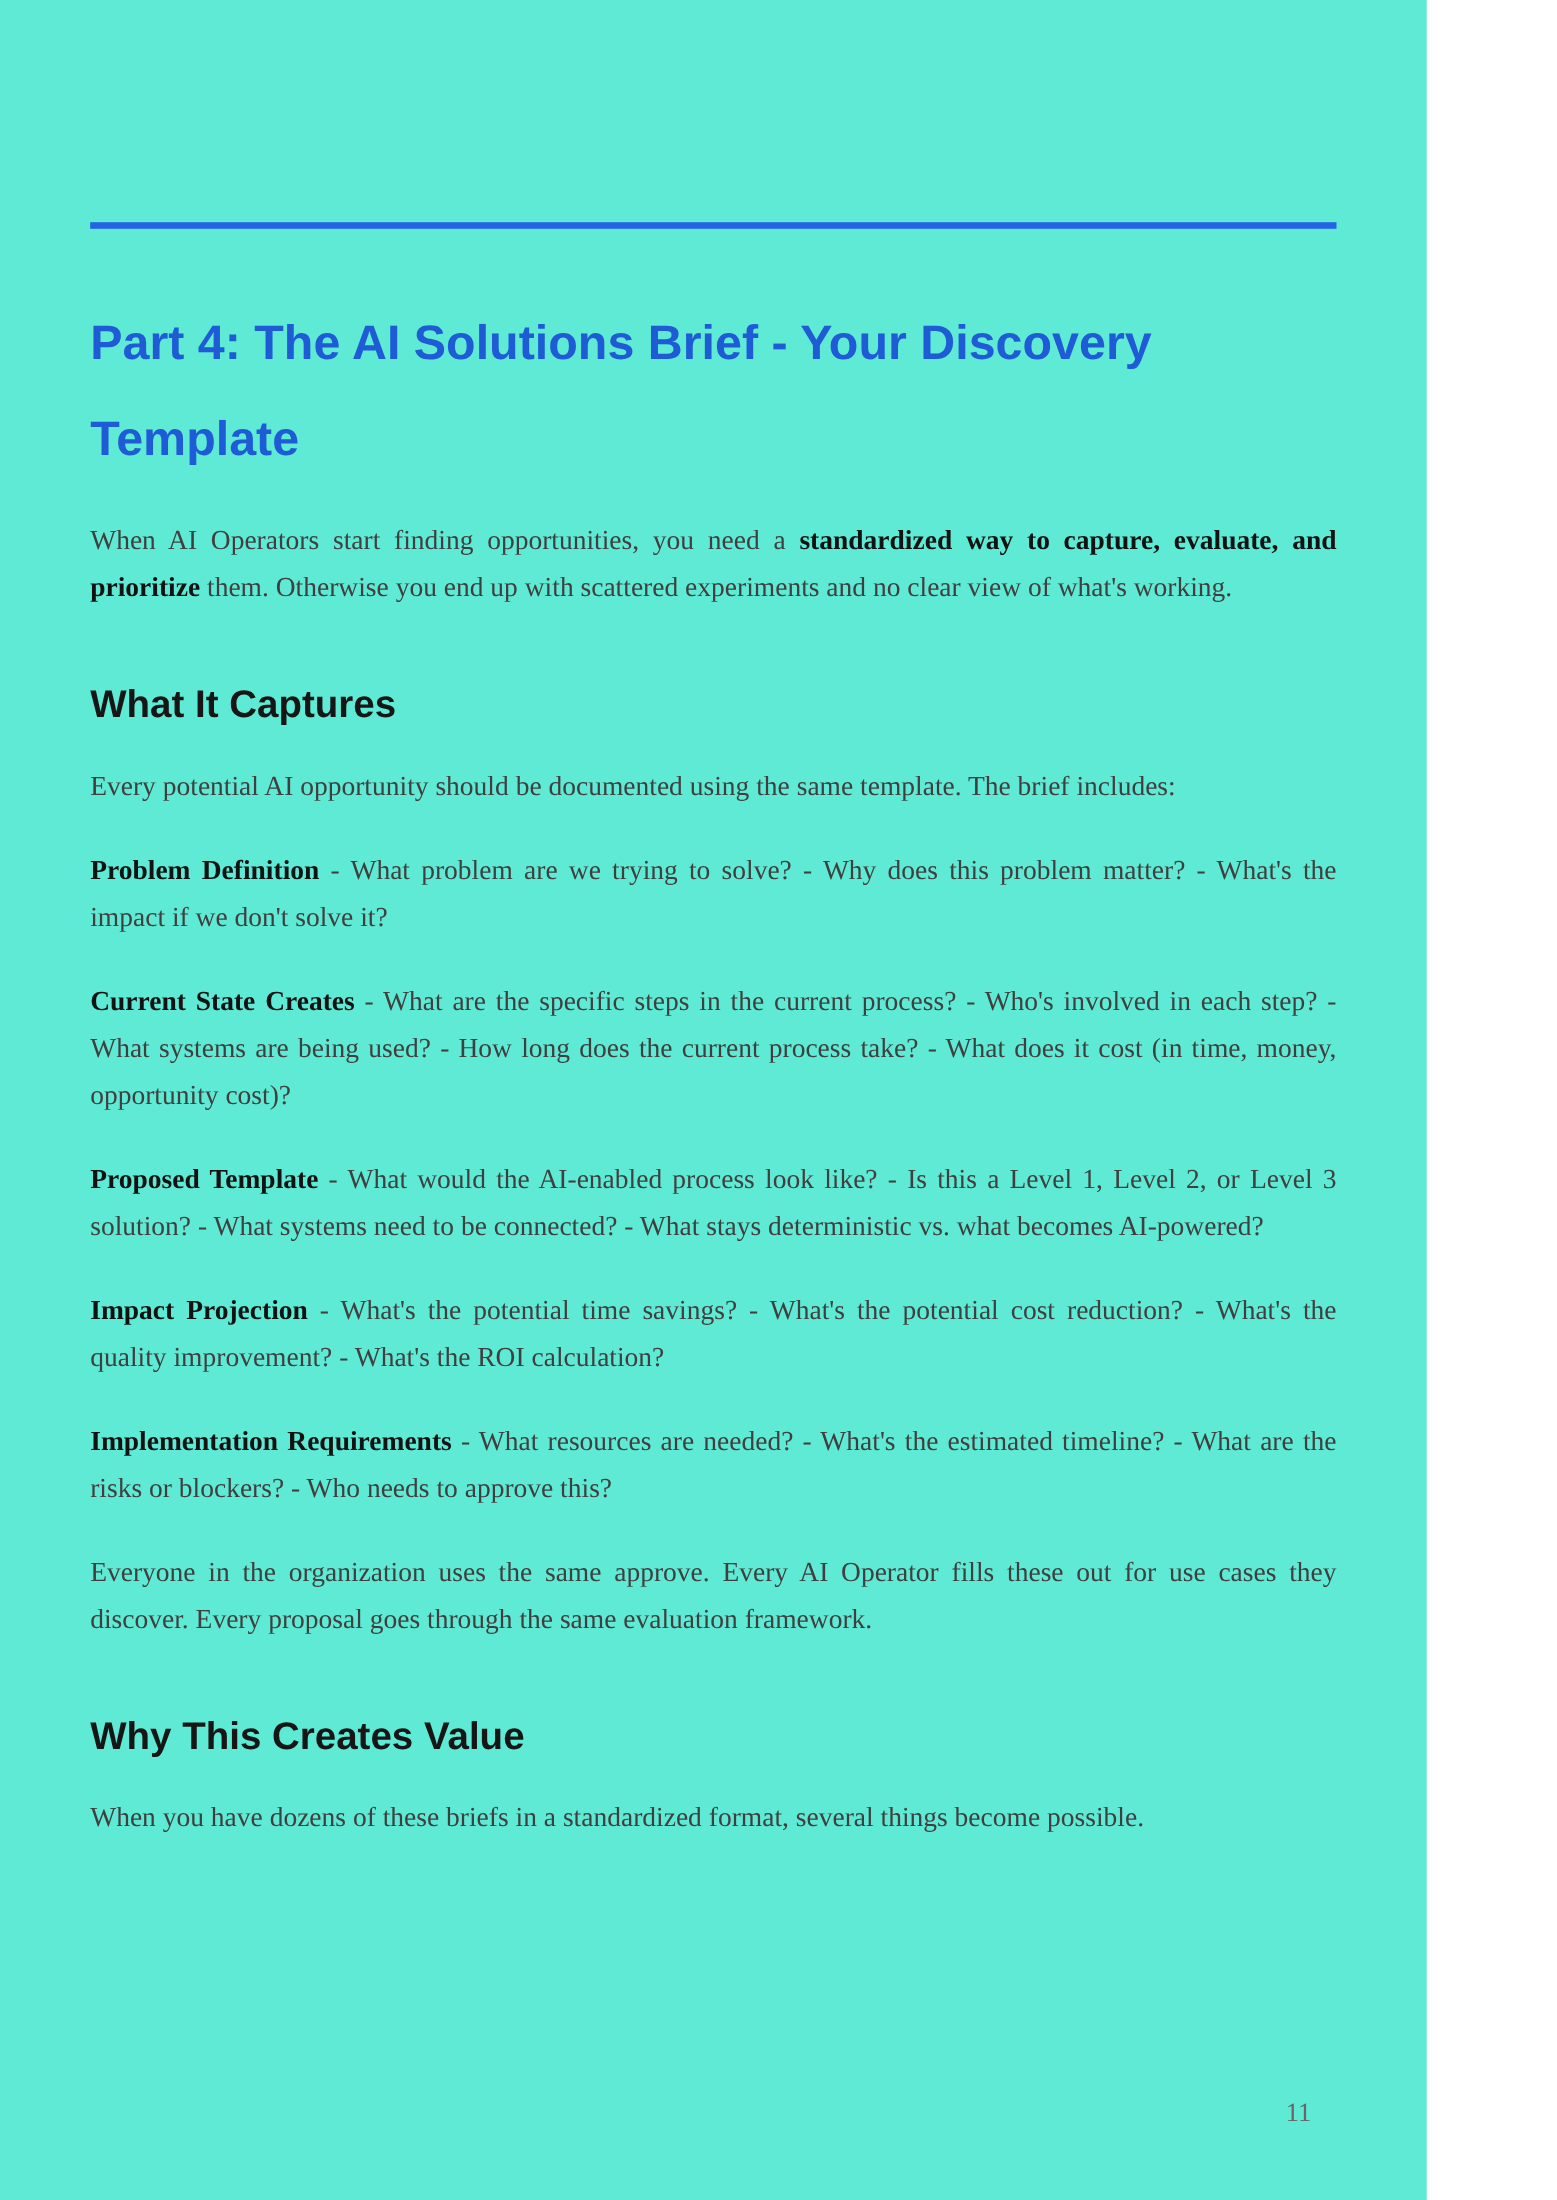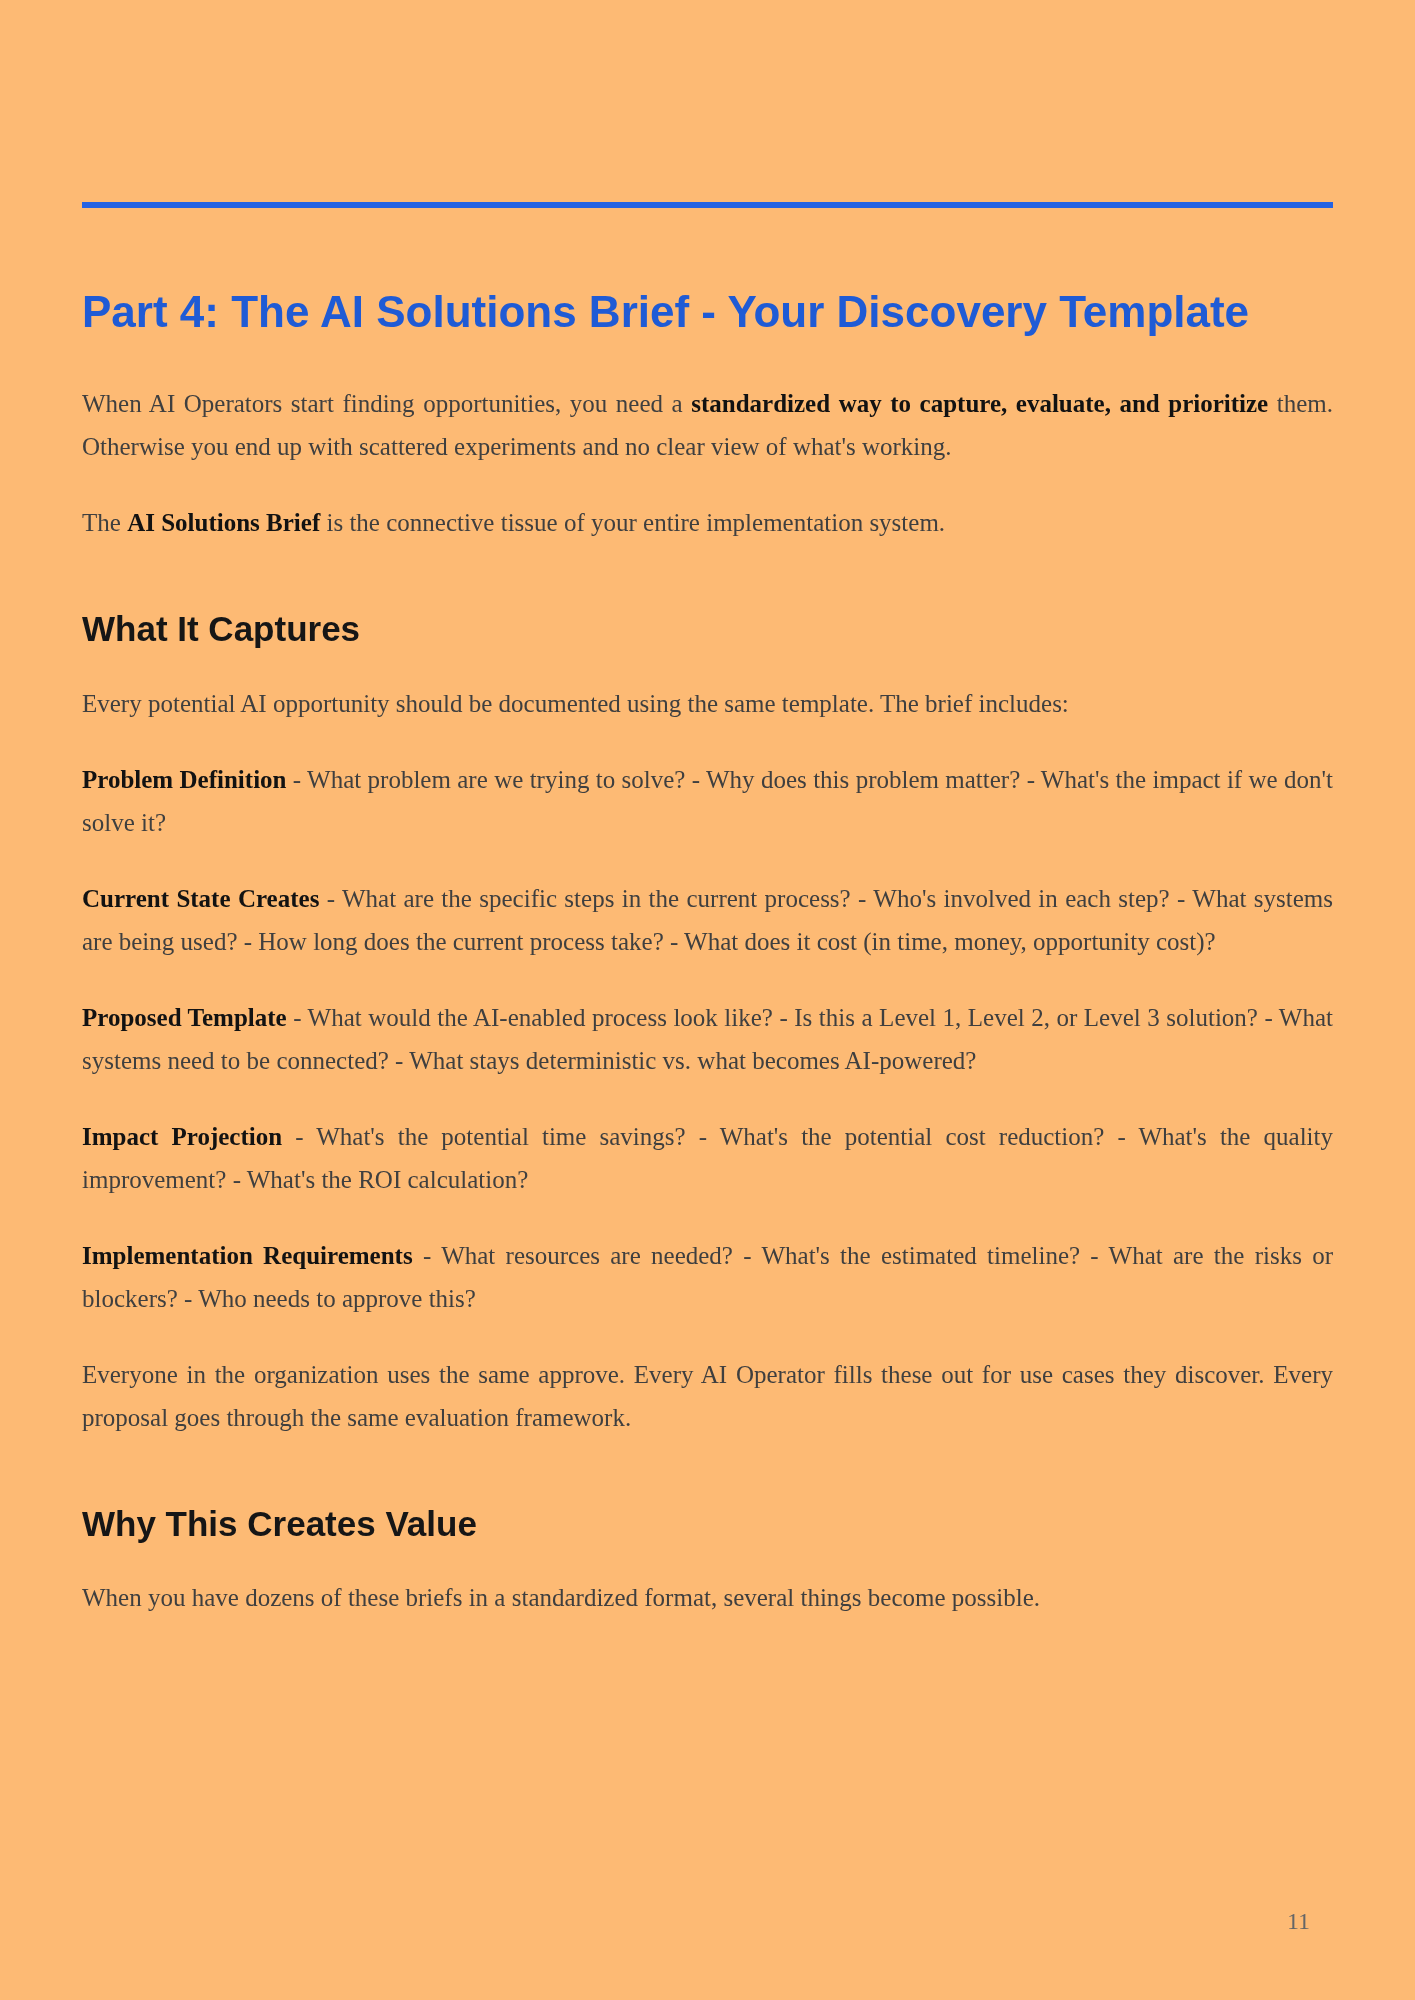--- a/index.html
+++ b/index.html
@@ -2,23 +2,23 @@
 <html><head>
 <meta charset="utf-8">
 <style>
   html, body {
     margin: 0;
     padding: 0;
     background: #ffffff;
   }
   .page {
     position: relative;
-    width: 1415px;
+    width: 1297px;
     height: 2000px;
-    background: #fdba74;
+    background: #5eead4;
     box-sizing: border-box;
     padding: 0 82px;
     overflow: hidden;
     font-family: "Liberation Serif", serif;
   }
   .top-rule {
     margin-top: 202px;
     height: 6px;
     background: #2563e3;
     border: none;
@@ -64,21 +64,20 @@
 <body>
 
 <div class="page">
 
   <hr class="top-rule">
 
   <h1 class="part-title">Part 4: The AI Solutions Brief - Your Discovery Template</h1>
 
   <p class="body-par"><span>When AI Operators start finding opportunities, you need a </span><span class="b">standardized way to capture, evaluate, and prioritize</span><span> them. Otherwise you end up with scattered experiments and no clear view of what's working.</span></p>
 
-  <p class="body-par"><span>The </span><span class="b">AI Solutions Brief</span><span> is the connective tissue of your entire implementation system.</span></p>
 
   <h2 class="section-heading">What It Captures</h2>
 
   <p class="body-par"><span>Every potential AI opportunity should be documented using the same template. The brief includes:</span></p>
 
   <p class="body-par"><span class="b">Problem Definition</span><span> - What problem are we trying to solve? - Why does this problem matter? - What's the impact if we don't solve it?</span></p>
 
   <p class="body-par"><span class="b">Current State Creates</span><span> - What are the specific steps in the current process? - Who's involved in each step? - What systems are being used? - How long does the current process take? - What does it cost (in time, money, opportunity cost)?</span></p>
 
   <p class="body-par"><span class="b">Proposed Template</span><span> - What would the AI-enabled process look like? - Is this a Level 1, Level 2, or Level 3 solution? - What systems need to be connected? - What stays deterministic vs. what becomes AI-powered?</span></p>

